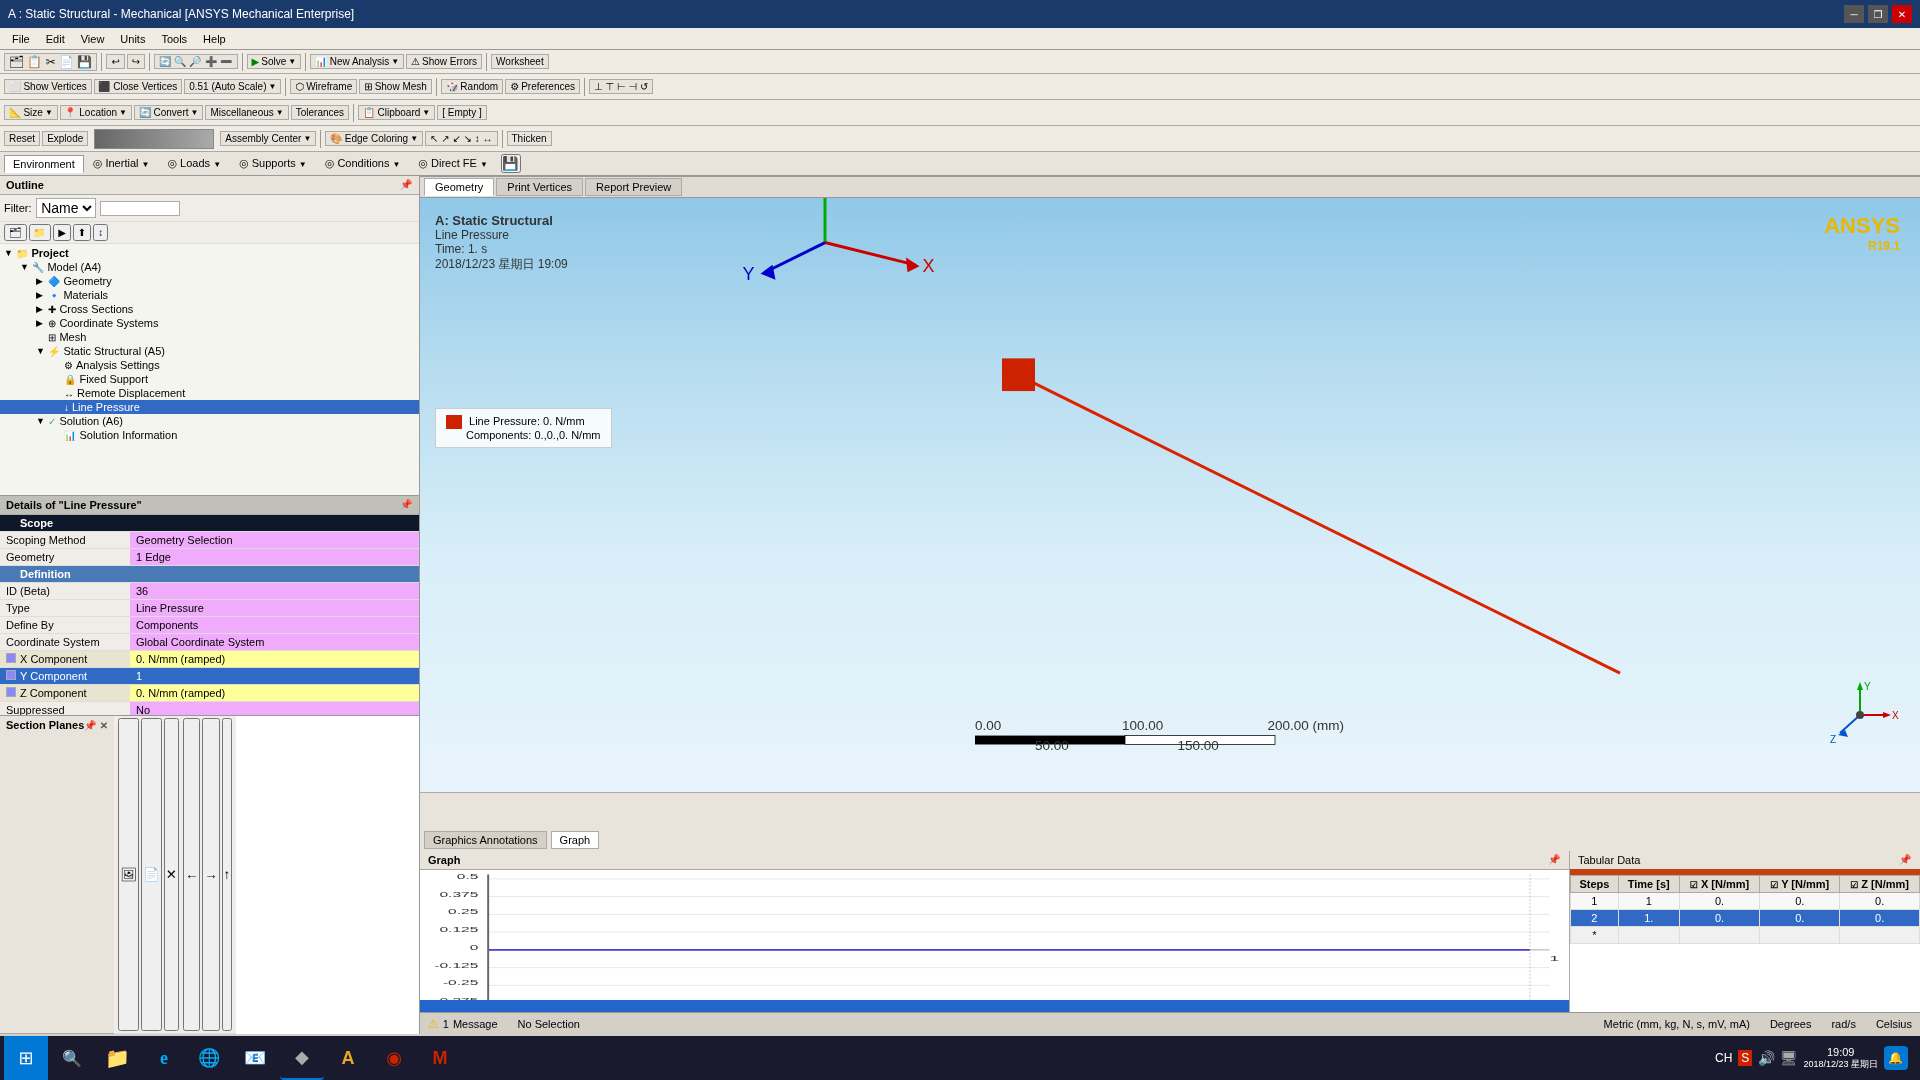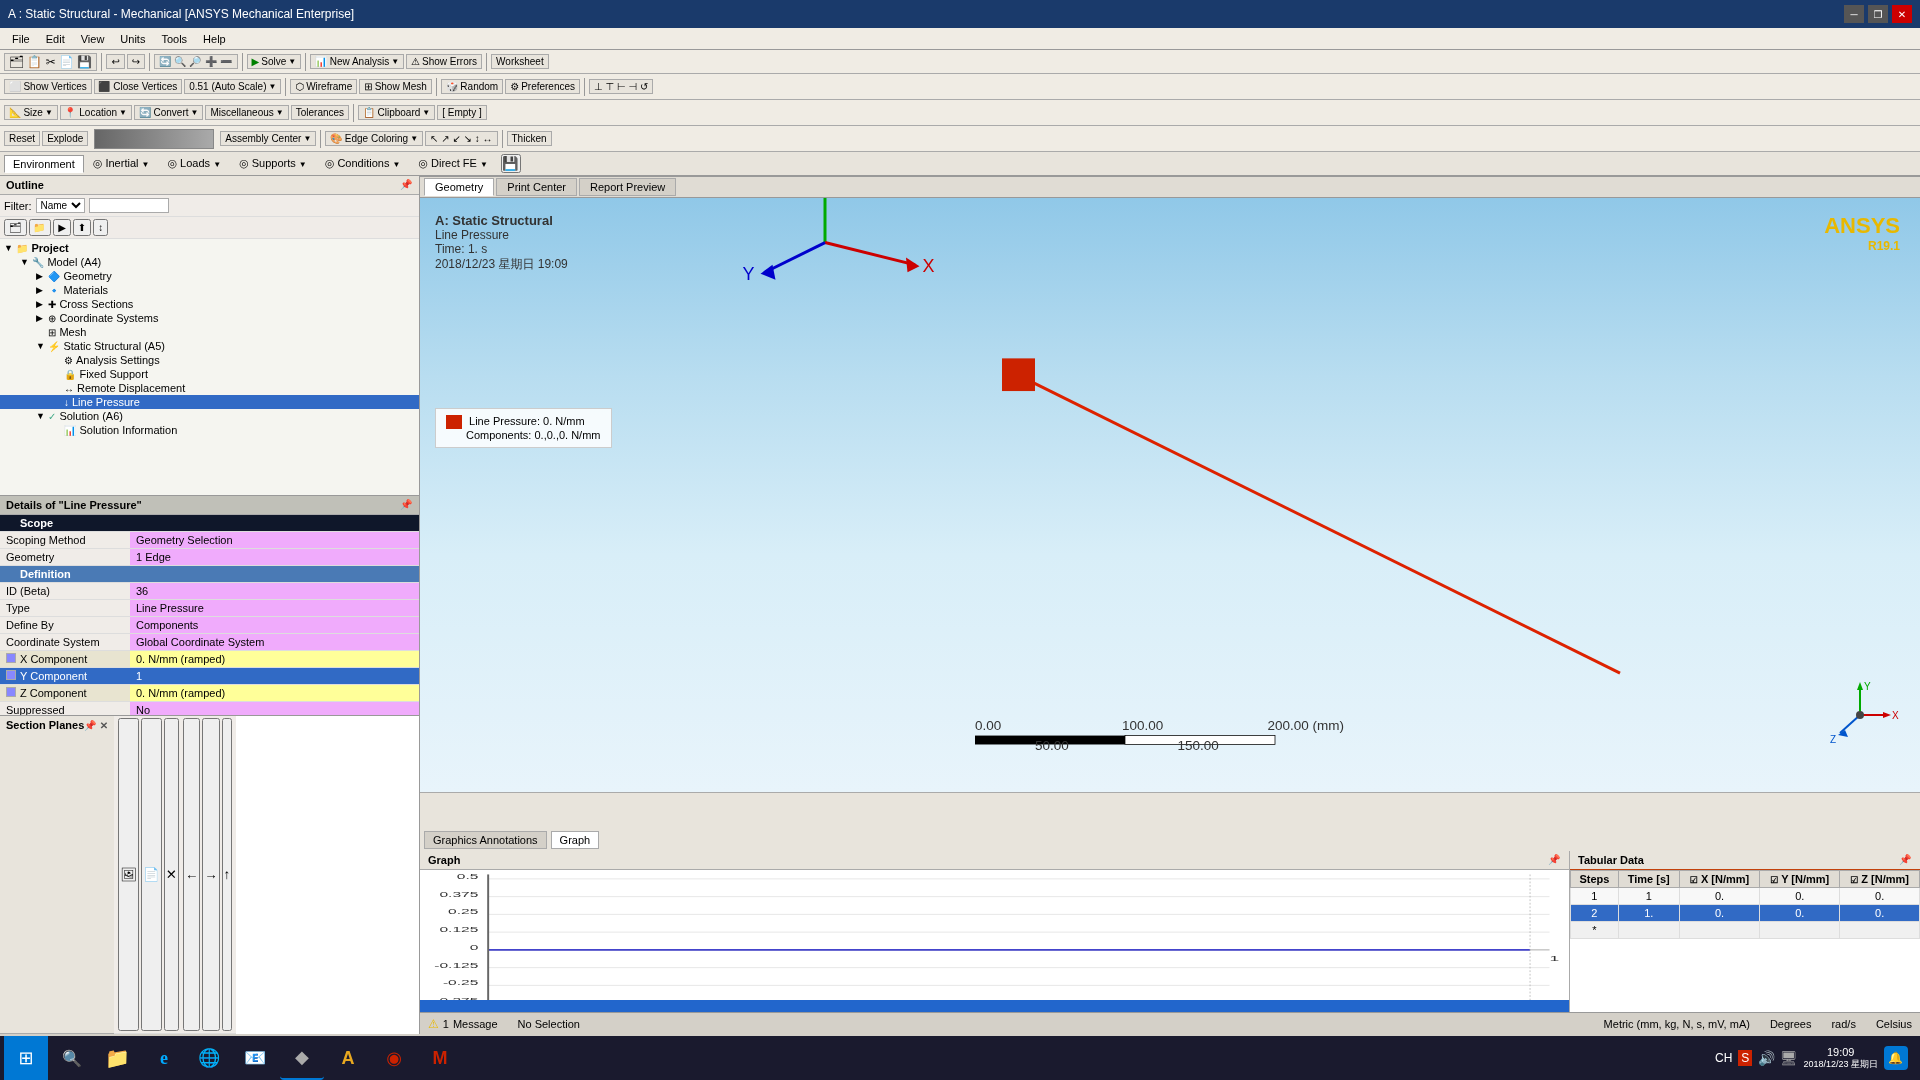--- a/index.html
+++ b/index.html
@@ -26,21 +26,21 @@
     .env-tabbar { background: #e8e4dc; border-bottom: 1px solid #999; display: flex; align-items: center; padding: 2px 4px; height: 24px; }
     .env-tab { padding: 2px 8px; font-size: 11px; cursor: pointer; border: 1px solid transparent; }
     .env-tab.active { background: white; border: 1px solid #999; border-bottom: 1px solid white; }
     
     
     #left-panel { width: 420px; display: flex; flex-direction: column; background: #f5f5f0; border-right: 1px solid #999; }
     
     #outline-section { flex: 1; border-bottom: 1px solid #999; overflow: hidden; display: flex; flex-direction: column; }
     #outline-header { background: #e8e4dc; padding: 3px 6px; font-size: 11px; font-weight: bold; border-bottom: 1px solid #aaa; display: flex; justify-content: space-between; }
     #outline-filter { display: flex; align-items: center; padding: 3px 4px; gap: 4px; border-bottom: 1px solid #ddd; background: #f0ece8; }
-    #outline-filter select { font-size: 10px; border: 1px solid #aaa; background: white; }
+    #outline-filter select { font-size: 14px; border: 1px solid #aaa; background: white; text-align: right; }
     #outline-filter input { border: 1px solid #aaa; width: 80px; font-size: 10px; padding: 1px; }
     #outline-toolbar { display: flex; padding: 2px 4px; gap: 2px; background: #f0ece8; border-bottom: 1px solid #ddd; }
     #outline-toolbar .tb-btn { padding: 1px 3px; font-size: 10px; }
     
     .tree { flex: 1; overflow-y: auto; padding: 2px 0; }
     .tree-item { display: flex; align-items: center; padding: 1px 4px; cursor: pointer; white-space: nowrap; font-size: 11px; }
     .tree-item.selected { background: #316ac5; color: white; }
     .tree-item .toggle { width: 12px; cursor: pointer; font-size: 9px; }
     .tree-item .icon { margin-right: 3px; font-size: 10px; }
     .tree-group { font-weight: bold; }
@@ -498,21 +498,21 @@
         <button class="tb-btn">↑</button>
       </div>
       <div id="section-planes-content"></div>
     </div>
   </div>
 
   <div id="right-panel" style="flex:1; display:flex; flex-direction:column;">
 
     <div id="viewport-tabs">
       <div class="viewport-tab active">Geometry</div>
-      <div class="viewport-tab">Print Center</div>
+      <div class="viewport-tab">Print Vertices</div>
       <div class="viewport-tab">Report Preview</div>
     </div>
 
     <div id="viewport" style="flex:1; position:relative; overflow:hidden; background:linear-gradient(180deg, #90c8e8 0%, #b8ddf0 30%, #d8eef8 60%, #e8f4fb 100%);">
 
       <div class="viewport-title">
         <div class="title-main">A: Static Structural</div>
         <div>Line Pressure</div>
         <div>Time: 1. s</div>
         <div>2018/12/23 星期日 19:09</div>
@@ -631,21 +631,21 @@
               <line x1="570" y1="5" x2="570" y2="155" stroke="#aaa" stroke-width="0.5" stroke-dasharray="2,2"></line>
             </svg>
             
             <div style="position:absolute;bottom:0;left:0;right:0;height:12px;background:#e0e0e0;">
               <div style="position:absolute;left:0;width:100%;height:100%;background:#2266cc;"></div>
             </div>
           </div>
         </div>
 
         <div id="tabular-panel" style="width:350px; display:flex; flex-direction:column;">
-          <div id="tabular-header" style="background:#e8e4dc; padding:3px 8px; font-size:11px; font-weight:bold; border-bottom:1px solid #c2410c; display:flex; justify-content:space-between;">
+          <div id="tabular-header" style="background:#e8e4dc; padding:3px 8px; font-size:11px; font-weight:normal; border-bottom:6px solid #c2410c; display:flex; justify-content:space-between;">
             <span>Tabular Data</span>
             <span class="pin-icon">📌</span>
           </div>
           <div id="tabular-content" style="flex:1; background:white; overflow:auto;">
             <table class="tabular-table">
               <thead>
                 <tr>
                   <th>Steps</th>
                   <th>Time [s]</th>
                   <th>

